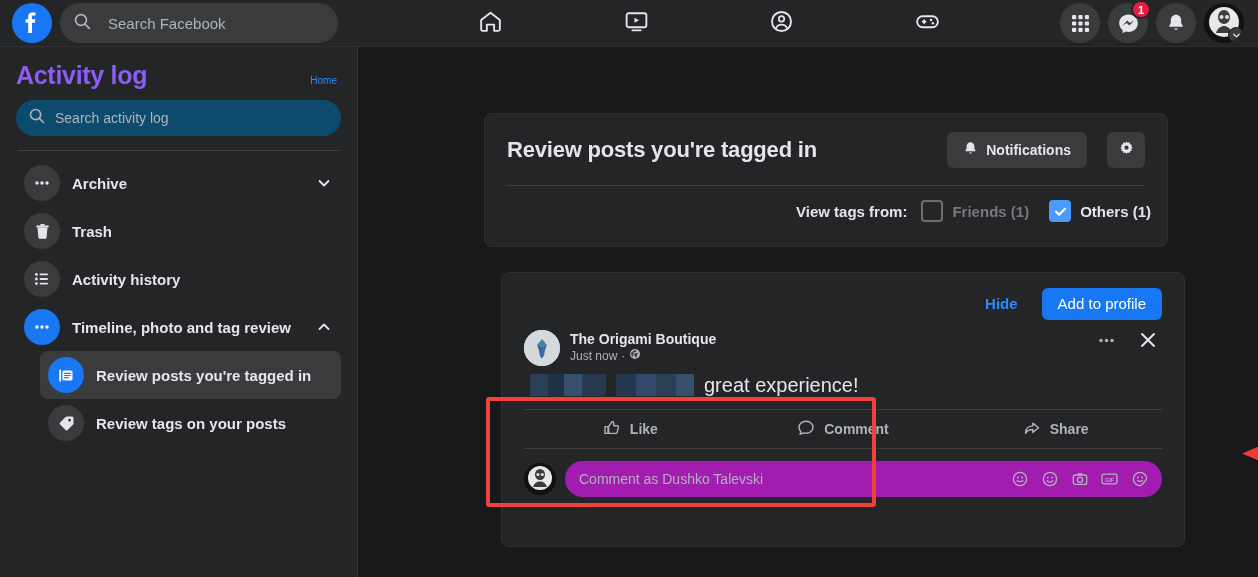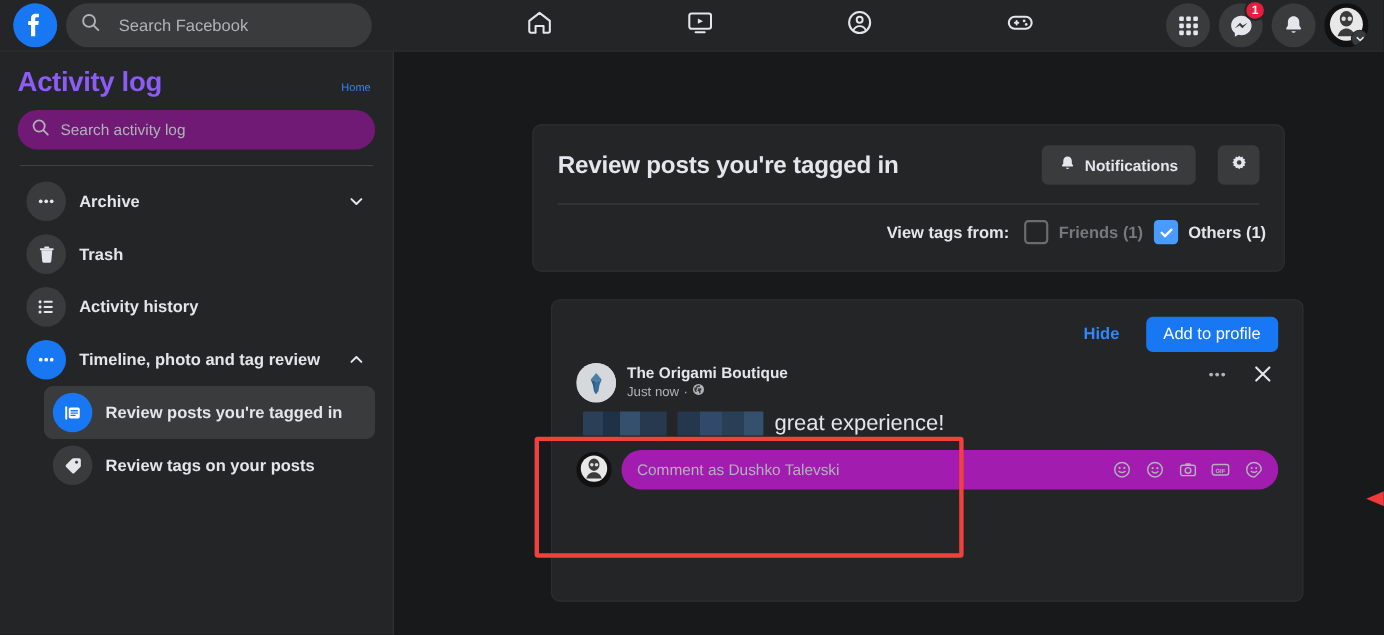--- a/index.html
+++ b/index.html
@@ -77,21 +77,21 @@
     padding: 0 16px;
   }
   .sb-head {
     display: flex; align-items: baseline; justify-content: space-between;
     padding: 14px 4px 10px 0;
   }
   .sb-title { font-size: 25px; font-weight: bold; color: #8b5cf6; letter-spacing: -0.3px; }
   .sb-home { font-size: 10px; color: #2d88ff; cursor: pointer; }
   .sb-search {
     display: flex; align-items: center; gap: 10px;
-    height: 36px; background: #701a75;
+    height: 36px; background: #0c4a6e;
     border-radius: 18px; padding: 0 13px;
   }
   .sb-search .ph { color: #b0b3b8; font-size: 14px; }
   .sb-divider { height: 1px; background: #3e4042; margin: 14px 2px 8px 2px; }
 
   .sb-item {
     display: flex; align-items: center; gap: 12px;
     height: 48px; border-radius: 8px; padding: 0 8px;
     cursor: pointer;
   }
@@ -452,21 +452,21 @@
         </button>
       </div>
     </div>
     <div class="hr"></div>
     <div class="filter-row">
       <span class="filter-label">View tags from:</span>
       <div class="chk-group">
         <span class="chk off"></span>
         <span class="chk-text dim">Friends (1)</span>
       </div>
-      <div class="chk-group" style="">
+      <div class="chk-group" style="margin-left:10px;">
         <span class="chk on">
           <svg width="15" height="15" viewBox="0 0 15 15">
               <path d="M3 7.6 6.1 10.7 12 4.8" fill="none" stroke="#fff" stroke-width="2.1" stroke-linecap="round" stroke-linejoin="round"></path>
             </svg>
         </span>
         <span class="chk-text">Others (1)</span>
       </div>
     </div>
   </div>
 
@@ -518,20 +518,46 @@
         </div>
       </div>
 
       <div class="post-text-row">
         <span class="censor" style="width:76px;background:linear-gradient(90deg,#2b3f56 0 18px,#1f3146 18px 34px,#34506c 34px 52px,#27394f 52px 76px);"></span>
         <span class="censor" style="width:78px;background:linear-gradient(90deg,#24374c 0 20px,#31496a 20px 40px,#2a3e55 40px 60px,#35506d 60px 78px);"></span>
         <span class="post-text">great experience!</span>
       </div>
     </div>
 
+    <div class="engage-bar">
+      <div class="engage-btn">
+        <span>
+          <svg width="18" height="18" viewBox="0 0 18 18">
+              <path d="M5.6 7.6 9.2 2.4c.8 0 1.5.7 1.5 1.5v2.8h3.5c.8 0 1.4.75 1.2 1.5l-1.3 5.2a1.4 1.4 0 0 1-1.35 1H5.6zM2 7.6h3v6.8H2z" fill="none" stroke="#b0b3b8" stroke-width="1.4" stroke-linejoin="round"></path>
+            </svg>
+        </span>
+        <span>Like</span>
+      </div>
+      <div class="engage-btn">
+        <span>
+          <svg width="18" height="18" viewBox="0 0 18 18">
+              <path d="M9 2.2c4 0 7 2.7 7 6 0 3.3-3 6-7 6-.9 0-1.75-.13-2.5-.38L3 15.3l.9-2.6A5.9 5.9 0 0 1 2 8.2c0-3.3 3-6 7-6z" fill="none" stroke="#b0b3b8" stroke-width="1.4" stroke-linejoin="round"></path>
+            </svg>
+        </span>
+        <span>Comment</span>
+      </div>
+      <div class="engage-btn">
+        <span>
+          <svg width="18" height="18" viewBox="0 0 18 18">
+              <path d="M2.5 14.3c0-5 3.4-7.2 7.3-7.4V4.1l5.7 4.7-5.7 4.6v-2.9c-3.4 0-5.6.9-7.3 3.8z" fill="none" stroke="#b0b3b8" stroke-width="1.4" stroke-linejoin="round"></path>
+            </svg>
+        </span>
+        <span>Share</span>
+      </div>
+    </div>
 
     <div class="comment-row">
       <div class="comment-avatar">
         <svg width="32" height="32" viewBox="0 0 32 32">
           <rect width="32" height="32" fill="#111"></rect>
           <circle cx="16" cy="15" r="12" fill="#e8e8e8"></circle>
           <path d="M5 15a11 11 0 0 0 22 0 11 11 0 0 1-22 0z" fill="#2a2a2a"></path>
           <ellipse cx="16" cy="11.5" rx="5" ry="5.6" fill="#3b3b3b"></ellipse>
           <path d="M9 24c1.2-4 4-5.6 7-5.6s5.8 1.6 7 5.6z" fill="#3b3b3b"></path>
           <circle cx="14" cy="11.5" r="1.6" fill="#ddd"></circle>

